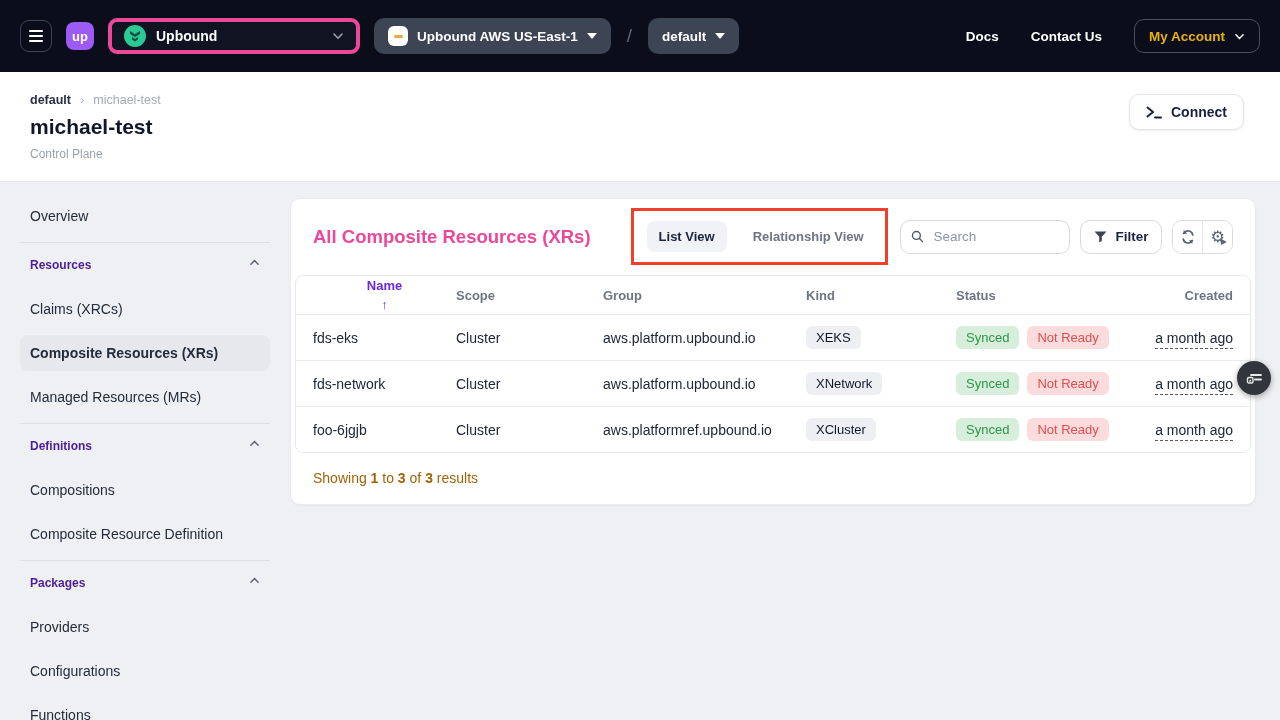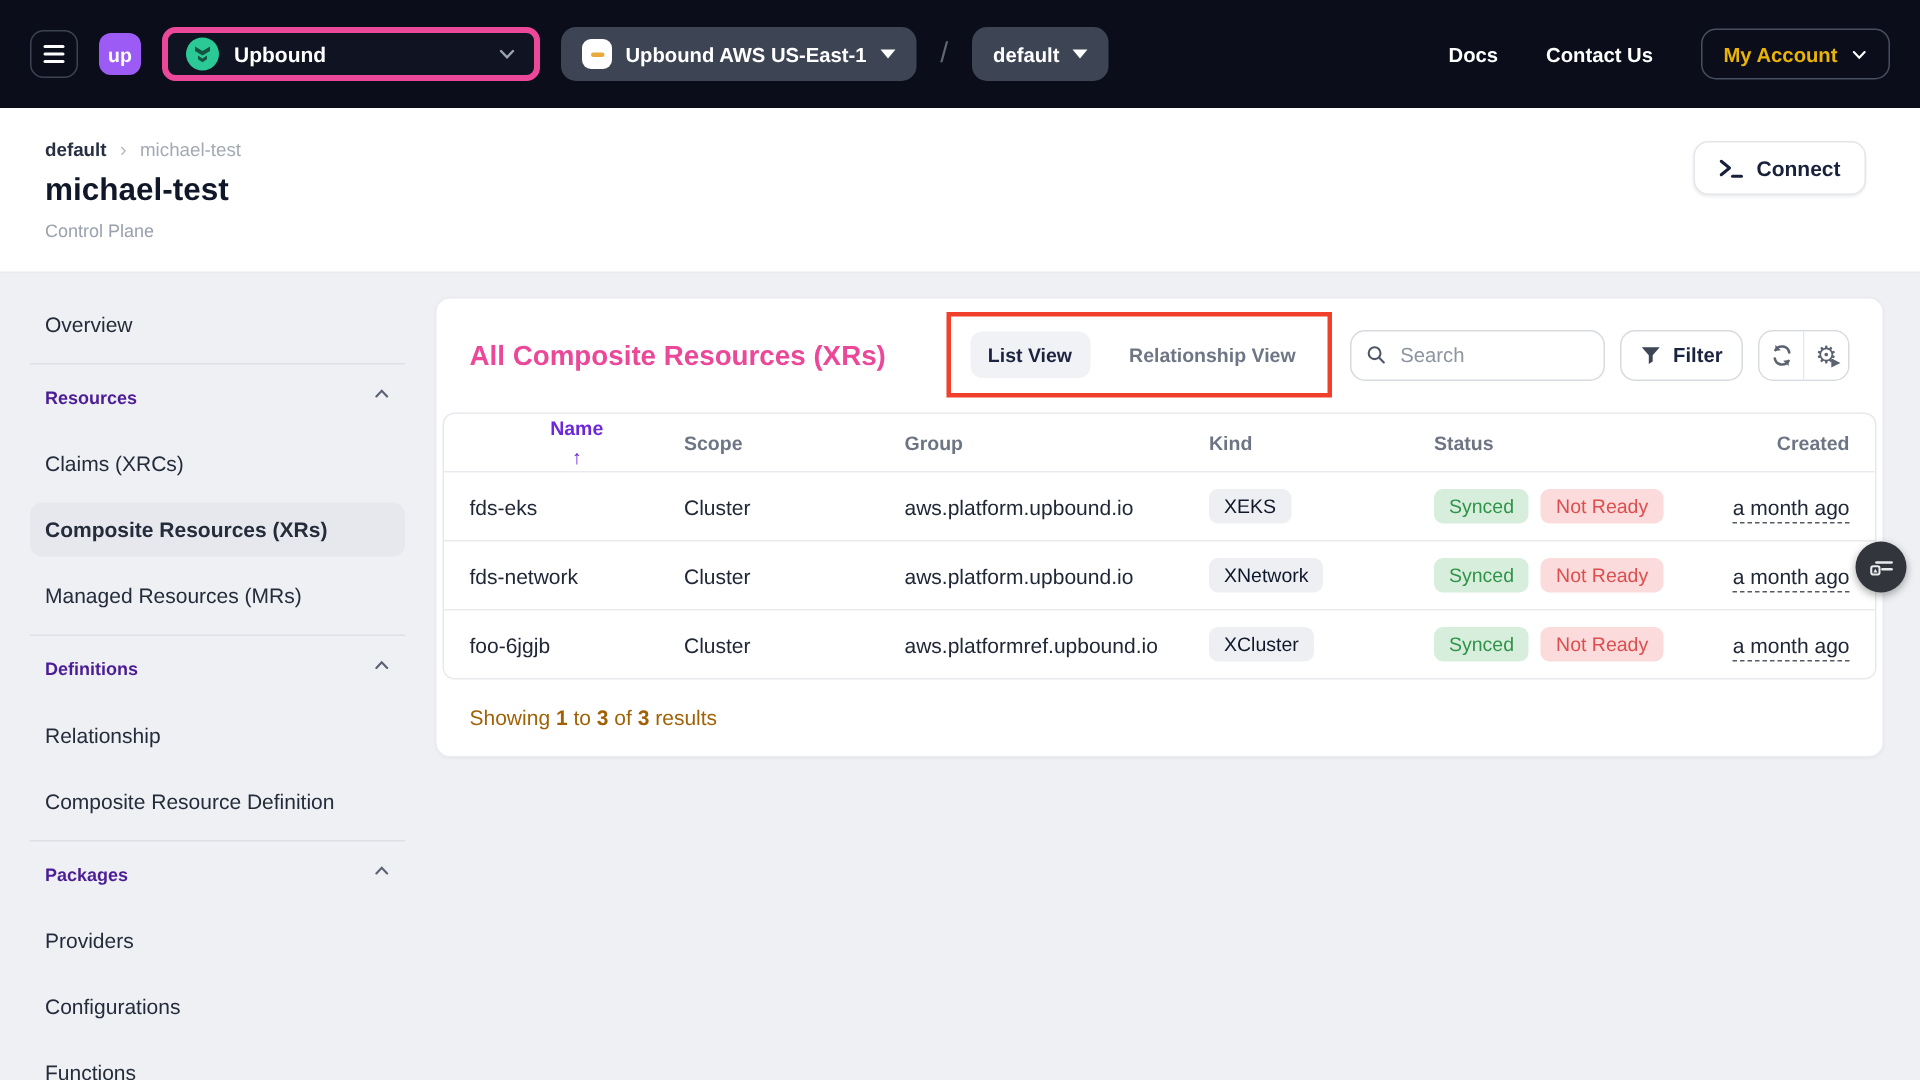--- a/index.html
+++ b/index.html
@@ -183,21 +183,21 @@
     <div class="side-item selected">Composite Resources (XRs)</div>
     <div class="side-item">Managed Resources (MRs)</div>
     <div class="side-divider"></div>
 
     <div class="side-section-header">
       <span>Definitions</span>
       <svg width="11" height="9" viewBox="0 0 12 10">
           <polyline points="2,7 6,2.8 10,7" fill="none" stroke="#5a6274" stroke-width="1.6" stroke-linecap="round"></polyline>
         </svg>
     </div>
-    <div class="side-item">Relationship</div>
+    <div class="side-item">Compositions</div>
     <div class="side-item">Composite Resource Definition</div>
     <div class="side-divider"></div>
 
     <div class="side-section-header">
       <span>Packages</span>
       <svg width="11" height="9" viewBox="0 0 12 10">
           <polyline points="2,7 6,2.8 10,7" fill="none" stroke="#5a6274" stroke-width="1.6" stroke-linecap="round"></polyline>
         </svg>
     </div>
     <div class="side-item">Providers</div>

